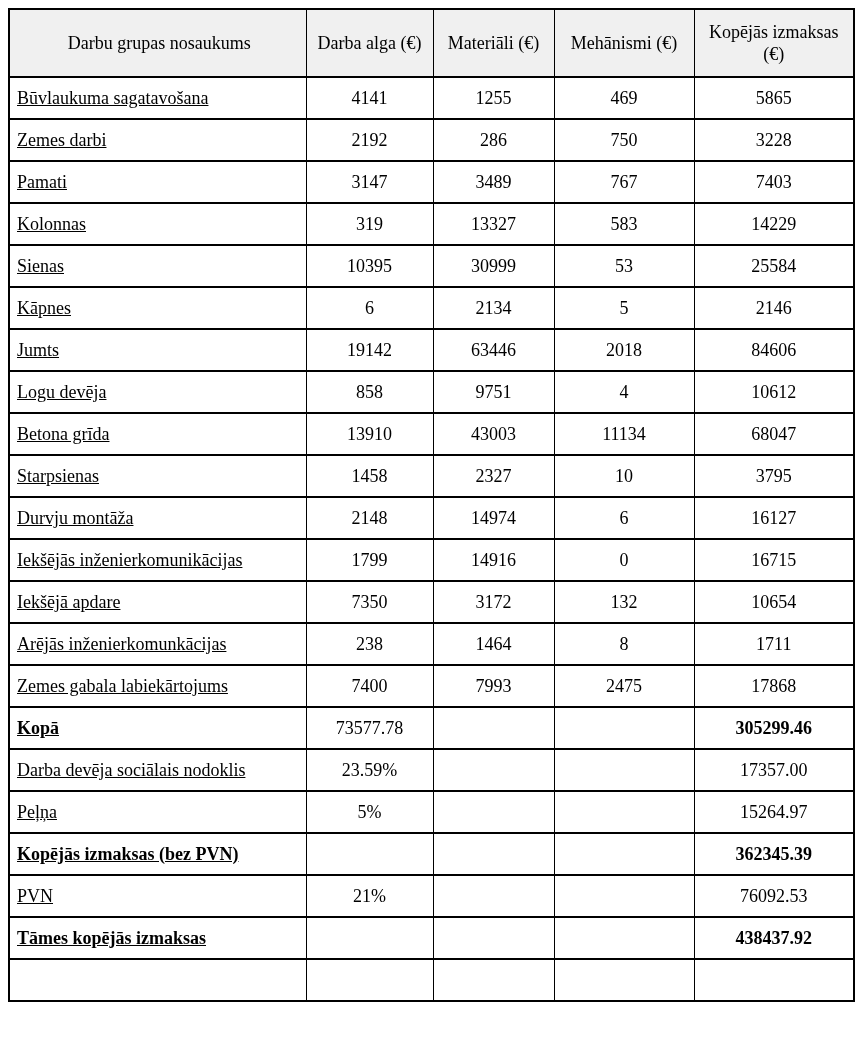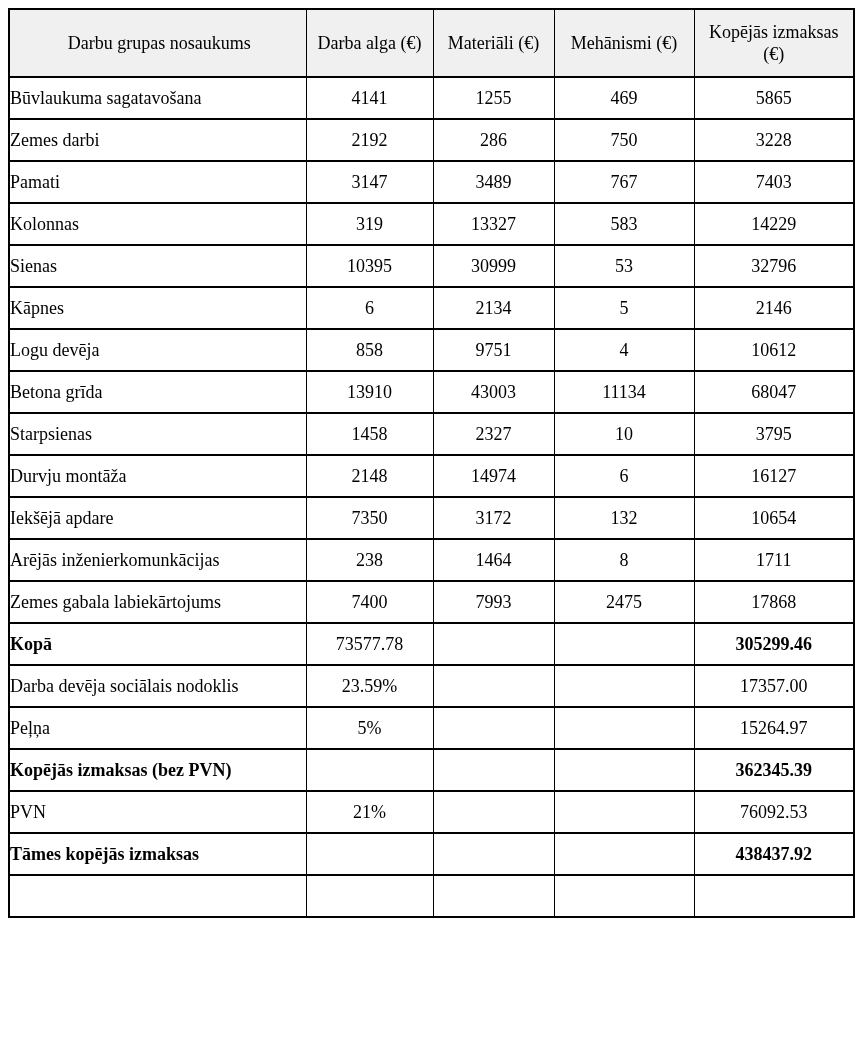--- a/index.html
+++ b/index.html
@@ -51,20 +51,22 @@
   th.name-col {
     text-align: center;
     padding-left: 7px;
   }
   td {
     height: 40px;
     vertical-align: middle;
   }
   td.name-col {
     text-align: left;
+    padding-left: 7px;
+    text-decoration: underline;
   }
   td.num-col {
     text-align: center;
   }
   .bold {
     font-weight: bold;
   }
 </style>
 </head>
 <body>
@@ -113,30 +115,37 @@
         <td class="num-col">319</td>
         <td class="num-col">13327</td>
         <td class="num-col">583</td>
         <td class="num-col">14229</td>
       </tr>
       <tr>
         <td class="name-col">Sienas</td>
         <td class="num-col">10395</td>
         <td class="num-col">30999</td>
         <td class="num-col">53</td>
-        <td class="num-col">32796</td>
+        <td class="num-col">25584</td>
       </tr>
       <tr>
         <td class="name-col">Kāpnes</td>
         <td class="num-col">6</td>
         <td class="num-col">2134</td>
         <td class="num-col">5</td>
         <td class="num-col">2146</td>
       </tr>
       <tr>
+        <td class="name-col">Jumts</td>
+        <td class="num-col">19142</td>
+        <td class="num-col">63446</td>
+        <td class="num-col">2018</td>
+        <td class="num-col">84606</td>
+      </tr>
+      <tr>
         <td class="name-col">Logu devēja</td>
         <td class="num-col">858</td>
         <td class="num-col">9751</td>
         <td class="num-col">4</td>
         <td class="num-col">10612</td>
       </tr>
       <tr>
         <td class="name-col">Betona grīda</td>
         <td class="num-col">13910</td>
         <td class="num-col">43003</td>
@@ -151,20 +160,27 @@
         <td class="num-col">3795</td>
       </tr>
       <tr>
         <td class="name-col">Durvju montāža</td>
         <td class="num-col">2148</td>
         <td class="num-col">14974</td>
         <td class="num-col">6</td>
         <td class="num-col">16127</td>
       </tr>
       <tr>
+        <td class="name-col">Iekšējās inženierkomunikācijas</td>
+        <td class="num-col">1799</td>
+        <td class="num-col">14916</td>
+        <td class="num-col">0</td>
+        <td class="num-col">16715</td>
+      </tr>
+      <tr>
         <td class="name-col">Iekšējā apdare</td>
         <td class="num-col">7350</td>
         <td class="num-col">3172</td>
         <td class="num-col">132</td>
         <td class="num-col">10654</td>
       </tr>
       <tr>
         <td class="name-col">Arējās inženierkomunkācijas</td>
         <td class="num-col">238</td>
         <td class="num-col">1464</td>

